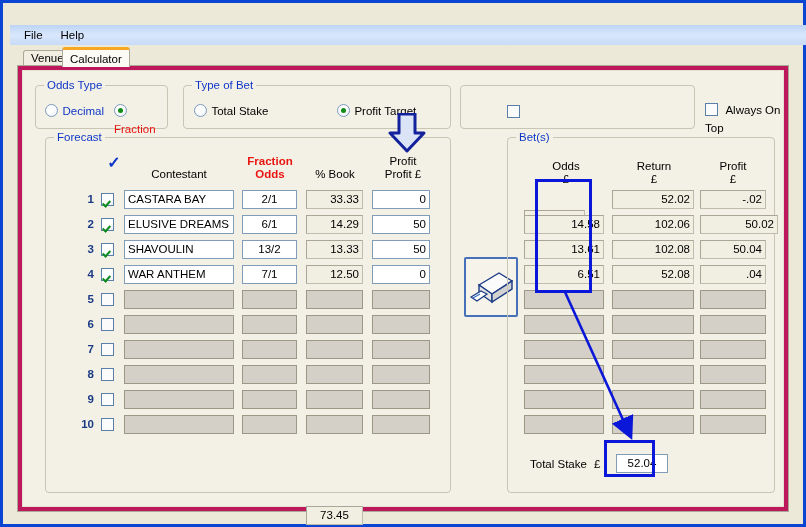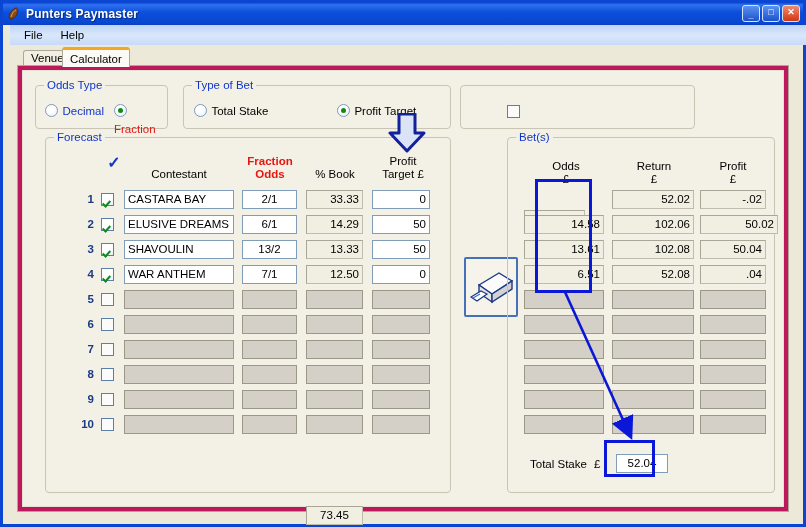--- a/index.html
+++ b/index.html
@@ -191,40 +191,20 @@
     box-sizing: border-box; pointer-events: none;
   }
   .anno-svg { position: absolute; left:0; top:0; width: 806px; height: 527px; pointer-events: none; }
   .down-arrow { position: absolute; pointer-events: none; }
 </style>
 </head>
 <body>
 
 <div class="window">
 
-  <div class="titlebar">
-    <span class="title-icon">
-      <svg width="16" height="16" viewBox="0 0 16 16">
-        <path d="M3 11 C4 6, 7 3, 10 2 C12 2, 12 5, 11 8 C10 11, 7 13, 4 13 Z" fill="#8a4b17" stroke="#4a2608" stroke-width="0.8"></path>
-        <path d="M5 11 C6 7, 8 5, 10 4" stroke="#d8a15c" stroke-width="1" fill="none"></path>
-      </svg>
-    </span>
-    <span class="title-text">Punters Paymaster</span>
-    <div class="win-buttons">
-      <div class="win-btn">
-        <span class="g" style="line-height:19px">_</span>
-      </div>
-      <div class="win-btn">
-        <span class="g">□</span>
-      </div>
-      <div class="win-btn close">
-        <span class="g">✕</span>
-      </div>
-    </div>
-  </div>
 
   <div class="menubar">
     <div class="menu-item">File</div>
     <div class="menu-item">Help</div>
   </div>
 
   <div class="tabstrip">
     <div class="tab" style="left:20px;">Venue</div>
     <div class="tab active" style="left:59px;">Calculator</div>
   </div>
@@ -253,31 +233,35 @@
       <div style="position:absolute; left:153px; top:15px;">
         <span class="radio on"></span>
         <span class="lbl">Profit Target</span>
       </div>
     </div>
 
     <div class="group" style="left:437px; top:14px; width:235px; height:44px;">
       <span class="cb flat" style="position:absolute; left:46px; top:19px;"></span>
     </div>
 
+    <div style="position:absolute; left:682px; top:29px;">
+      <span class="cb flat"></span>
+      <span class="lbl" style="margin-left:3px;">Always On Top</span>
+    </div>
 
     <div class="group" style="left:22px; top:66px; width:406px; height:356px;">
       <span class="legend">Forecast</span>
 
       <span class="colhdr" style="left:58px; top:18px; width:20px; color:#1036c8; font-size:16px; font-weight:bold;">✓</span>
       <span class="colhdr" style="left:78px; top:30px; width:110px;">Contestant</span>
       <span class="colhdr red" style="left:194px; top:17px; width:60px;">Fraction</span>
       <span class="colhdr red" style="left:194px; top:30px; width:60px;">Odds</span>
       <span class="colhdr" style="left:258px; top:30px; width:62px;">% Book</span>
       <span class="colhdr" style="left:326px; top:17px; width:62px;">Profit</span>
-      <span class="colhdr" style="left:326px; top:30px; width:62px;">Target £</span>
+      <span class="colhdr" style="left:326px; top:30px; width:62px;">Profit £</span>
 
       <div id="forecast-rows">
             <span class="rownum" style="left: 34px; top: 55px;">1</span>
             <span class="cb on" style="position: absolute; left: 55px; top: 55px;"></span>
             <div class="fld " style="left: 78px; top: 52px; width: 110px;">CASTARA BAY</div>
             <div class="fld center" style="left: 196px; top: 52px; width: 55px;">2/1</div>
             <div class="fld right ro" style="left: 260px; top: 52px; width: 57px;">33.33</div>
             <div class="fld right" style="left: 326px; top: 52px; width: 58px;">0</div>
             <span class="rownum" style="left: 34px; top: 80px;">2</span>
             <span class="cb on" style="position: absolute; left: 55px; top: 80px;"></span>

